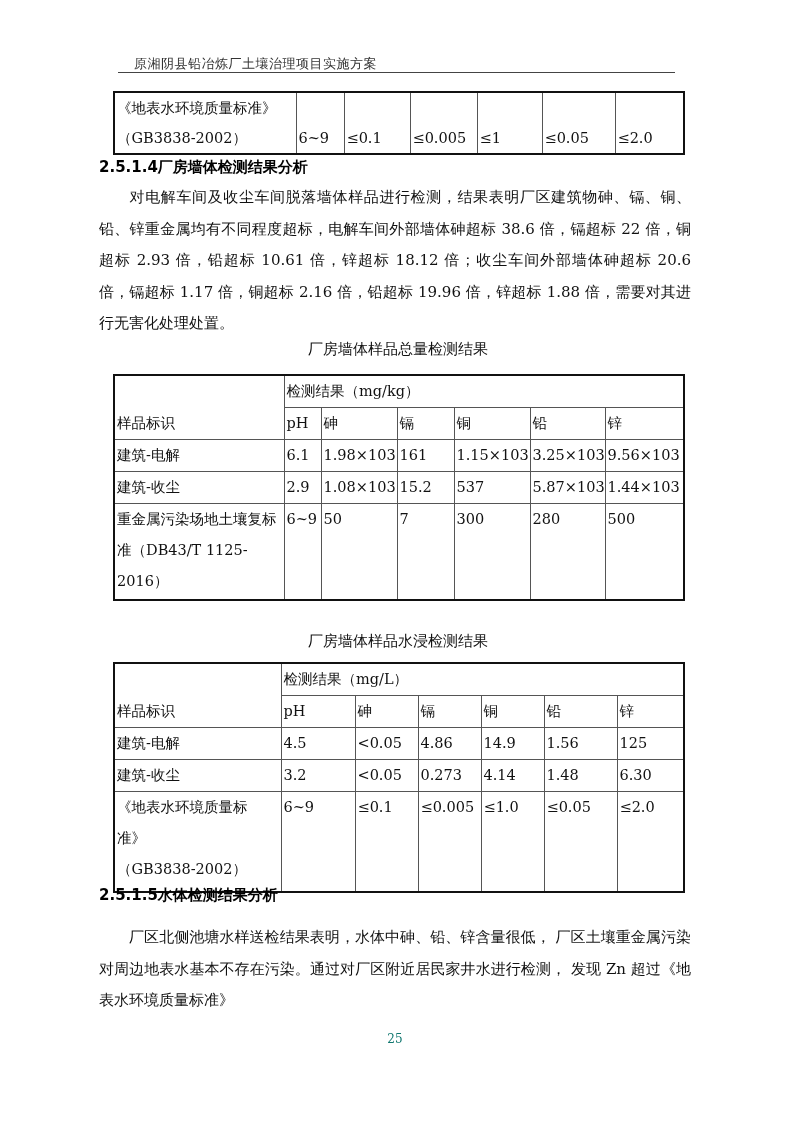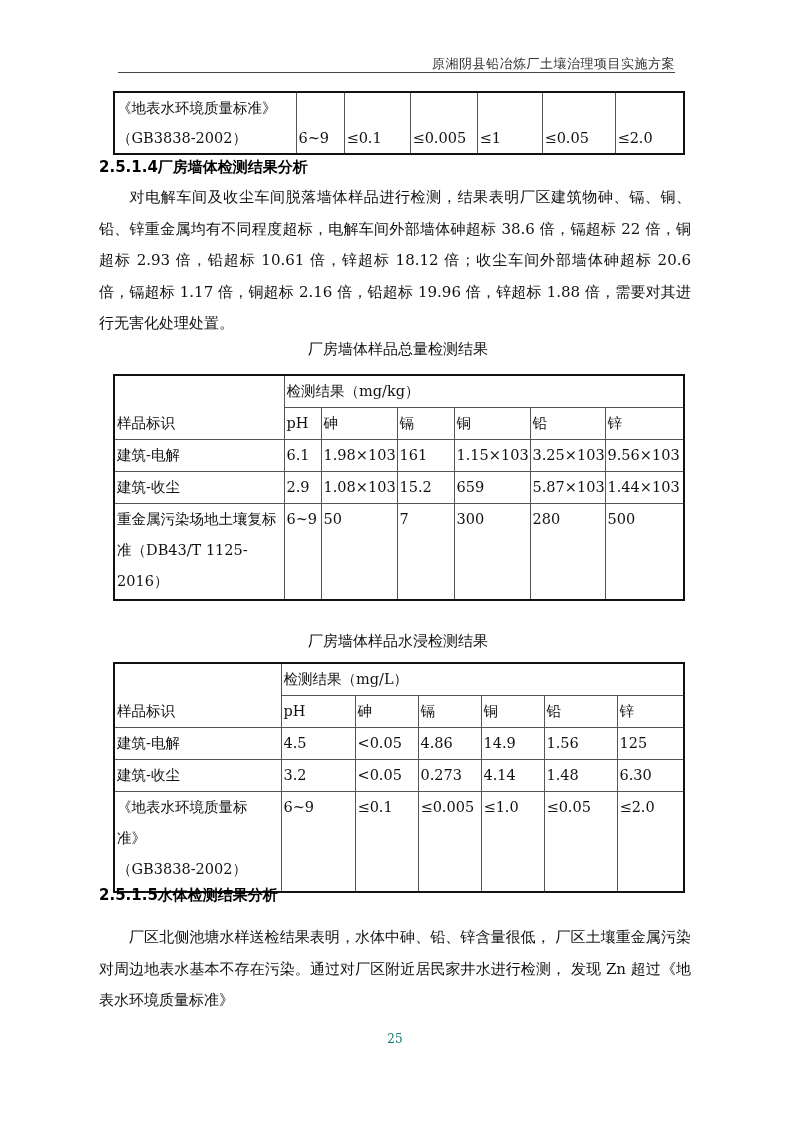--- a/index.html
+++ b/index.html
@@ -3,21 +3,21 @@
 <meta charset="utf-8">
 <style>
   html, body { margin: 0; padding: 0; background: #ffffff; }
   body {
     width: 793px; height: 1122px; position: relative; overflow: hidden;
     font-family: "DejaVu Serif", "Liberation Serif", serif;
     color: #111;
   }
   .abs { position: absolute; }
   .running-header {
-    left: 118px; width: 557px; top: 55px; text-align: right;
+    left: 134px; width: 557px; top: 55px; text-align: left;
     font-size: 13px; color: #333; letter-spacing: 0.5px;
   }
   .header-rule { left: 118px; width: 557px; top: 72px; height: 0; border-top: 1.3px solid #444; }
 
   table.t { position: absolute; border-collapse: collapse; table-layout: fixed; border: 2px solid #111; }
   table.t td {
     border: 1px solid #555; padding: 0 2px; font-size: 14.5px; line-height: 31px;
     vertical-align: top; white-space: nowrap; overflow: visible; color: #111;
   }
   table.t td.wrap { white-space: normal; margin-left: 39px; }
@@ -100,21 +100,21 @@
     <td>161</td>
     <td>1.15×103</td>
     <td>3.25×103</td>
     <td>9.56×103</td>
   </tr>
   <tr>
     <td>建筑-收尘</td>
     <td>2.9</td>
     <td>1.08×103</td>
     <td>15.2</td>
-    <td>659</td>
+    <td>537</td>
     <td>5.87×103</td>
     <td>1.44×103</td>
   </tr>
   <tr>
     <td class="wrap" style="line-height:31px; padding-bottom:2px;">重金属污染场地土壤复标准（DB43/T 1125-2016）</td>
     <td>6~9</td>
     <td>50</td>
     <td>7</td>
     <td>300</td>
     <td>280</td>

